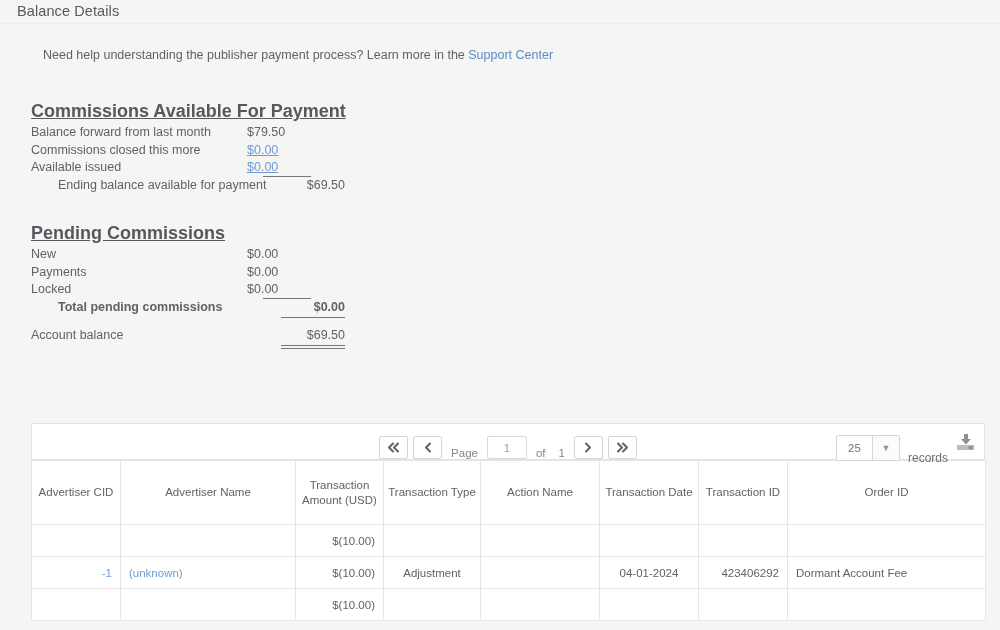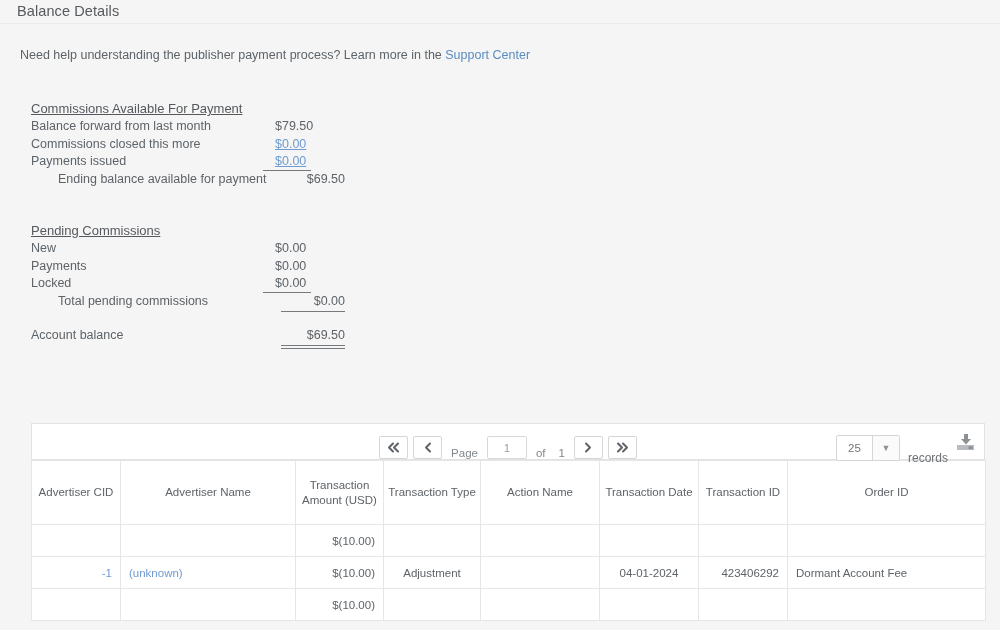--- a/index.html
+++ b/index.html
@@ -26,21 +26,21 @@
   .title-rule {
     position: absolute;
     left: 0;
     top: 23px;
     width: 1000px;
     height: 1px;
     background: #ececec;
   }
   .help-line {
     position: absolute;
-    left: 20px;
+    left: 43px;
     top: 48px;
     font-size: 12.5px;
     color: #5d6368;
     white-space: nowrap;
   }
   .link {
     color: #5b8bc0;
     text-decoration: none;
   }
 
@@ -49,41 +49,41 @@
     position: absolute;
     left: 31px;
     font-size: 12.5px;
     color: #5d6368;
   }
   #block-commissions { top: 101px; }
   #block-pending { top: 223px; }
   #block-account { top: 328px; }
 
   .sec-head {
-    font-weight: normal;
+    font-weight: bold;
     color: #55595d;
     text-decoration: underline;
-    font-size: 13px;
+    font-size: 18px;
     margin-bottom: 3px;
     display: inline-block;
   }
   .srow {
     position: relative;
     height: 17.5px;
     white-space: nowrap;
   }
   .slabel {
     position: absolute;
     left: 0;
     top: 0;
   }
   .slabel.indent { left: 27px; }
   .sval {
     position: absolute;
-    left: 244px;
+    left: 216px;
     top: 0;
     color: #6f9bd1;
     text-align: center;
   }
   .sval.dark { color: #5d6368; }
   .sval.total {
     left: 250px;
     text-align: right;
     width: 64px;
     color: #5d6368;
@@ -253,21 +253,21 @@
 
   <div class="srow">
     <span class="slabel">Balance forward from last month</span>
     <span class="sval dark">$79.50</span>
   </div>
   <div class="srow">
     <span class="slabel">Commissions closed this more</span>
     <a href="#" class="sval">$0.00</a>
   </div>
   <div class="srow">
-    <span class="slabel">Payments issued</span>
+    <span class="slabel">Available issued</span>
     <a href="#" class="sval">$0.00</a>
     <span class="sep-line" style="left:232px; top:16px; width:48px;"></span>
   </div>
   <div class="srow" style="height:19px;">
     <span class="slabel indent">Ending balance available for payment</span>
     <span class="sval total">$69.50</span>
   </div>
 </div>
 
 <div class="summary" id="block-pending">
@@ -279,21 +279,21 @@
   </div>
   <div class="srow">
     <span class="slabel">Payments</span>
     <span class="sval dark">$0.00</span>
   </div>
   <div class="srow">
     <span class="slabel">Locked</span>
     <span class="sval dark">$0.00</span>
     <span class="sep-line" style="left:232px; top:16px; width:48px;"></span>
   </div>
-  <div class="srow" style="height:19px;">
+  <div class="srow" style="height:19px;font-weight:bold;">
     <span class="slabel indent">Total pending commissions</span>
     <span class="sval total">$0.00</span>
     <span class="sep-line" style="left:250px; top:17px; width:64px;"></span>
   </div>
 </div>
 
 <div class="summary" id="block-account">
   <div class="srow" style="height:19px;">
     <span class="acct-label">Account balance</span>
     <span class="acct-val">$69.50</span>

